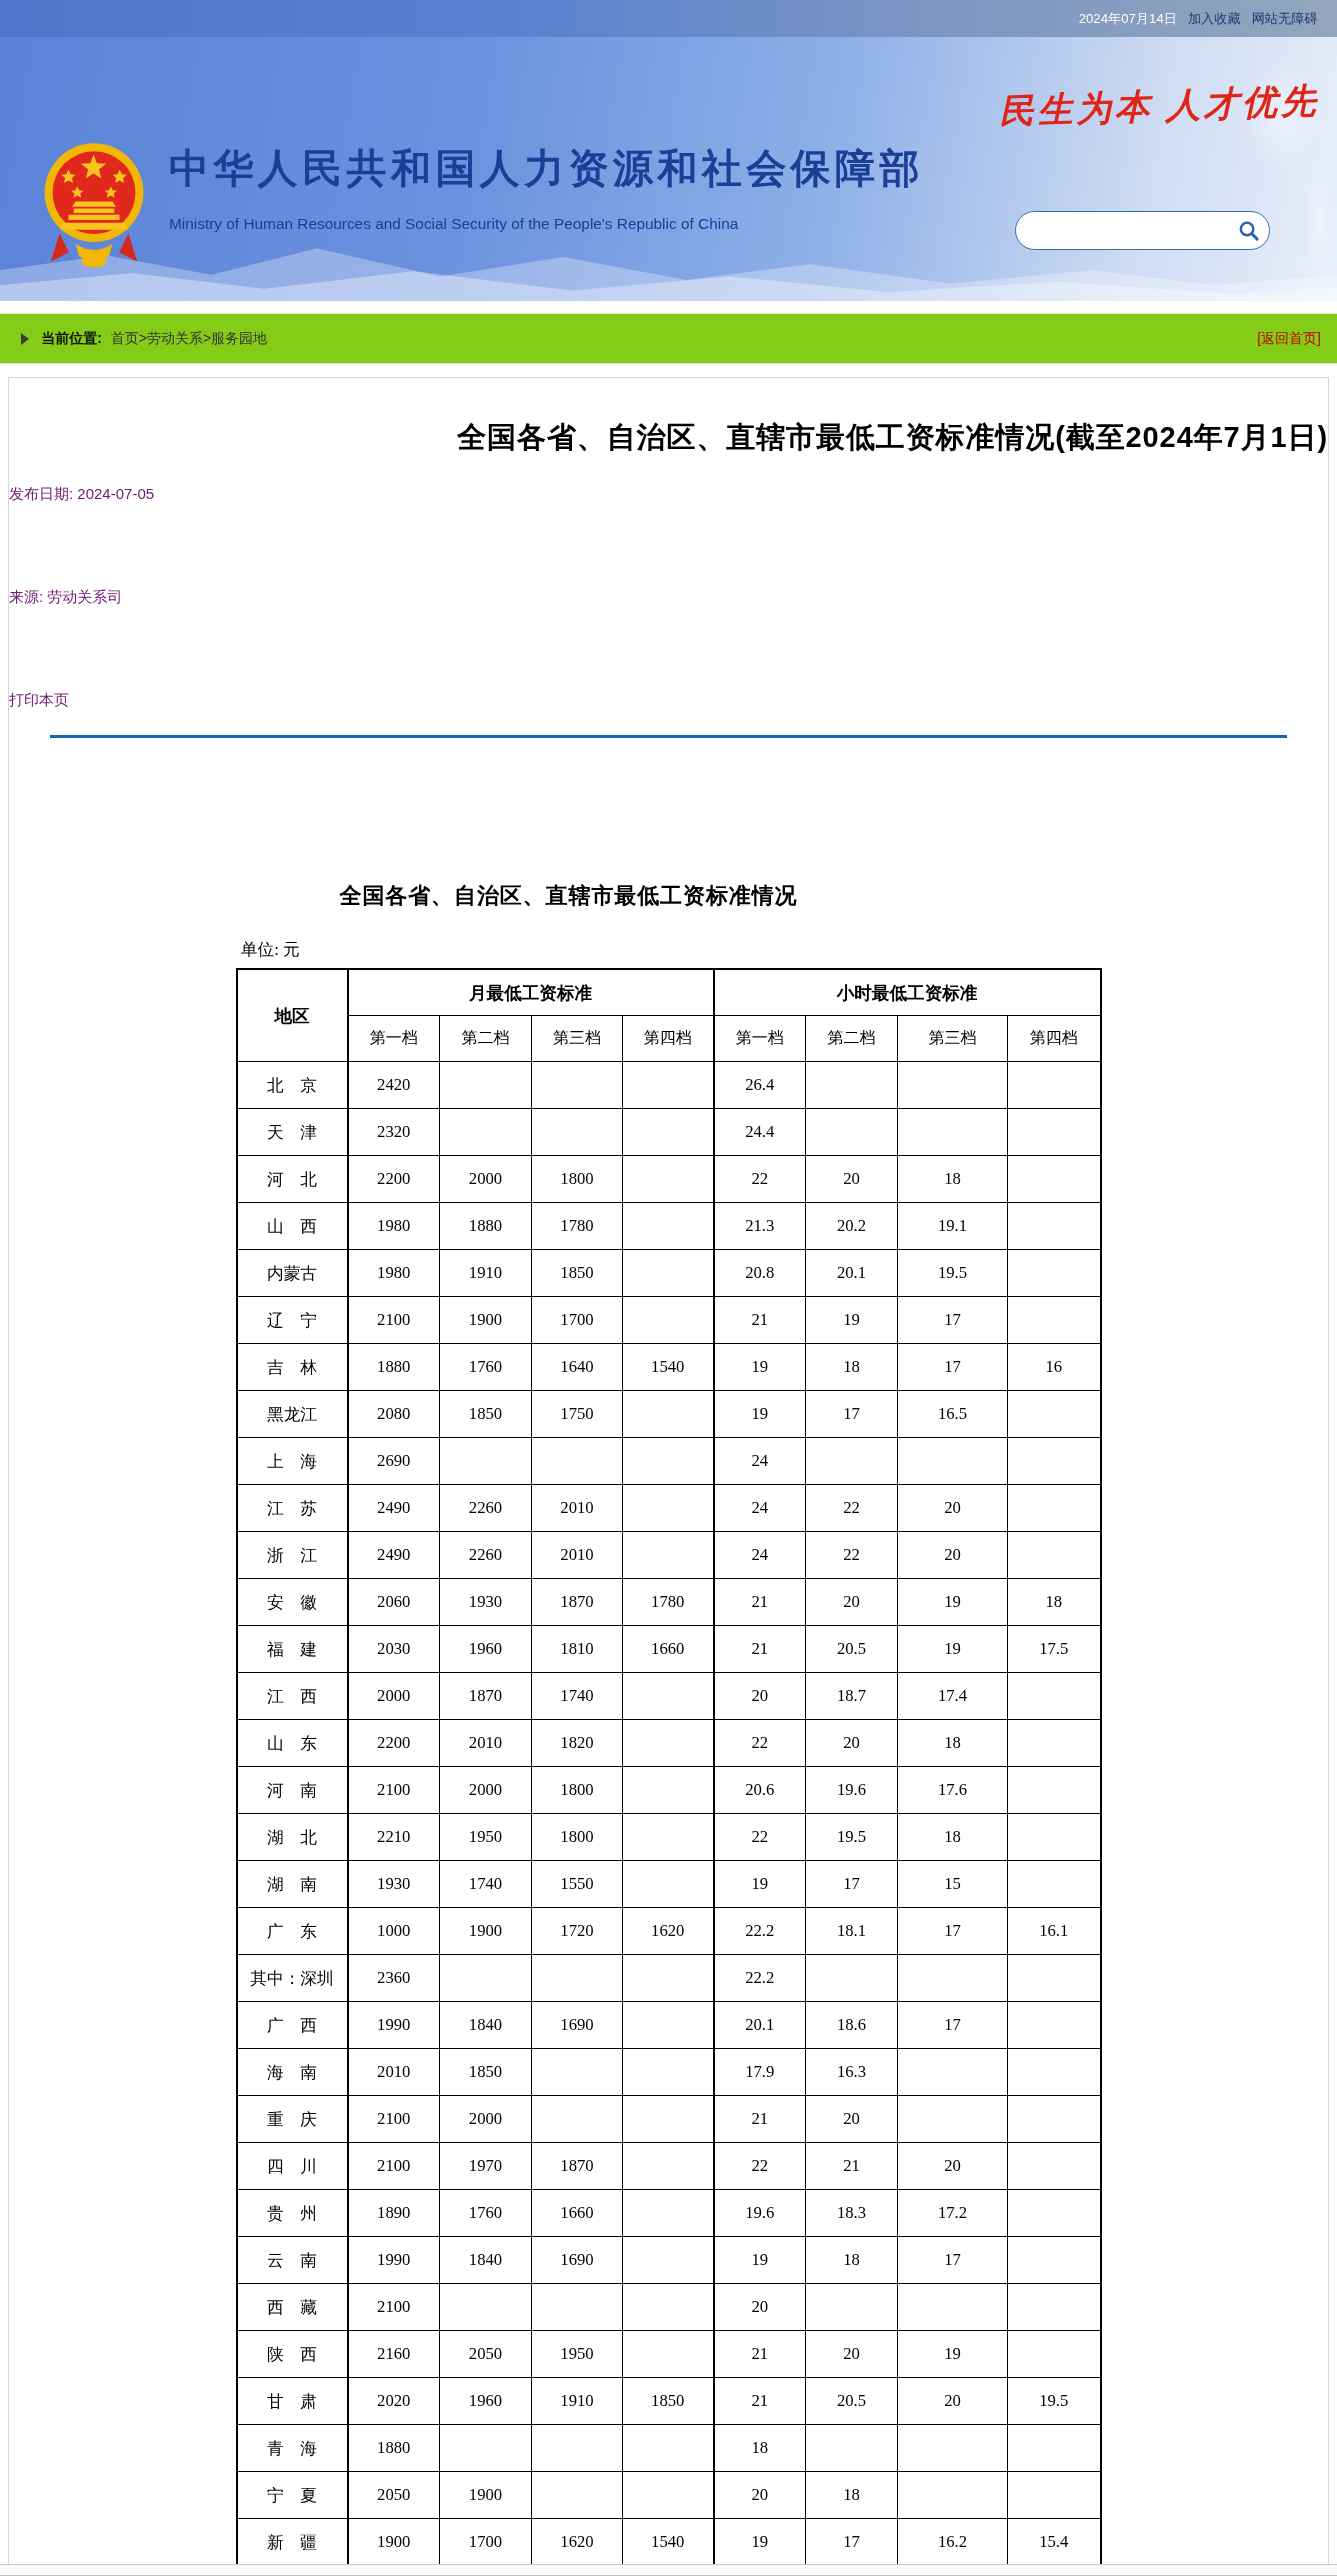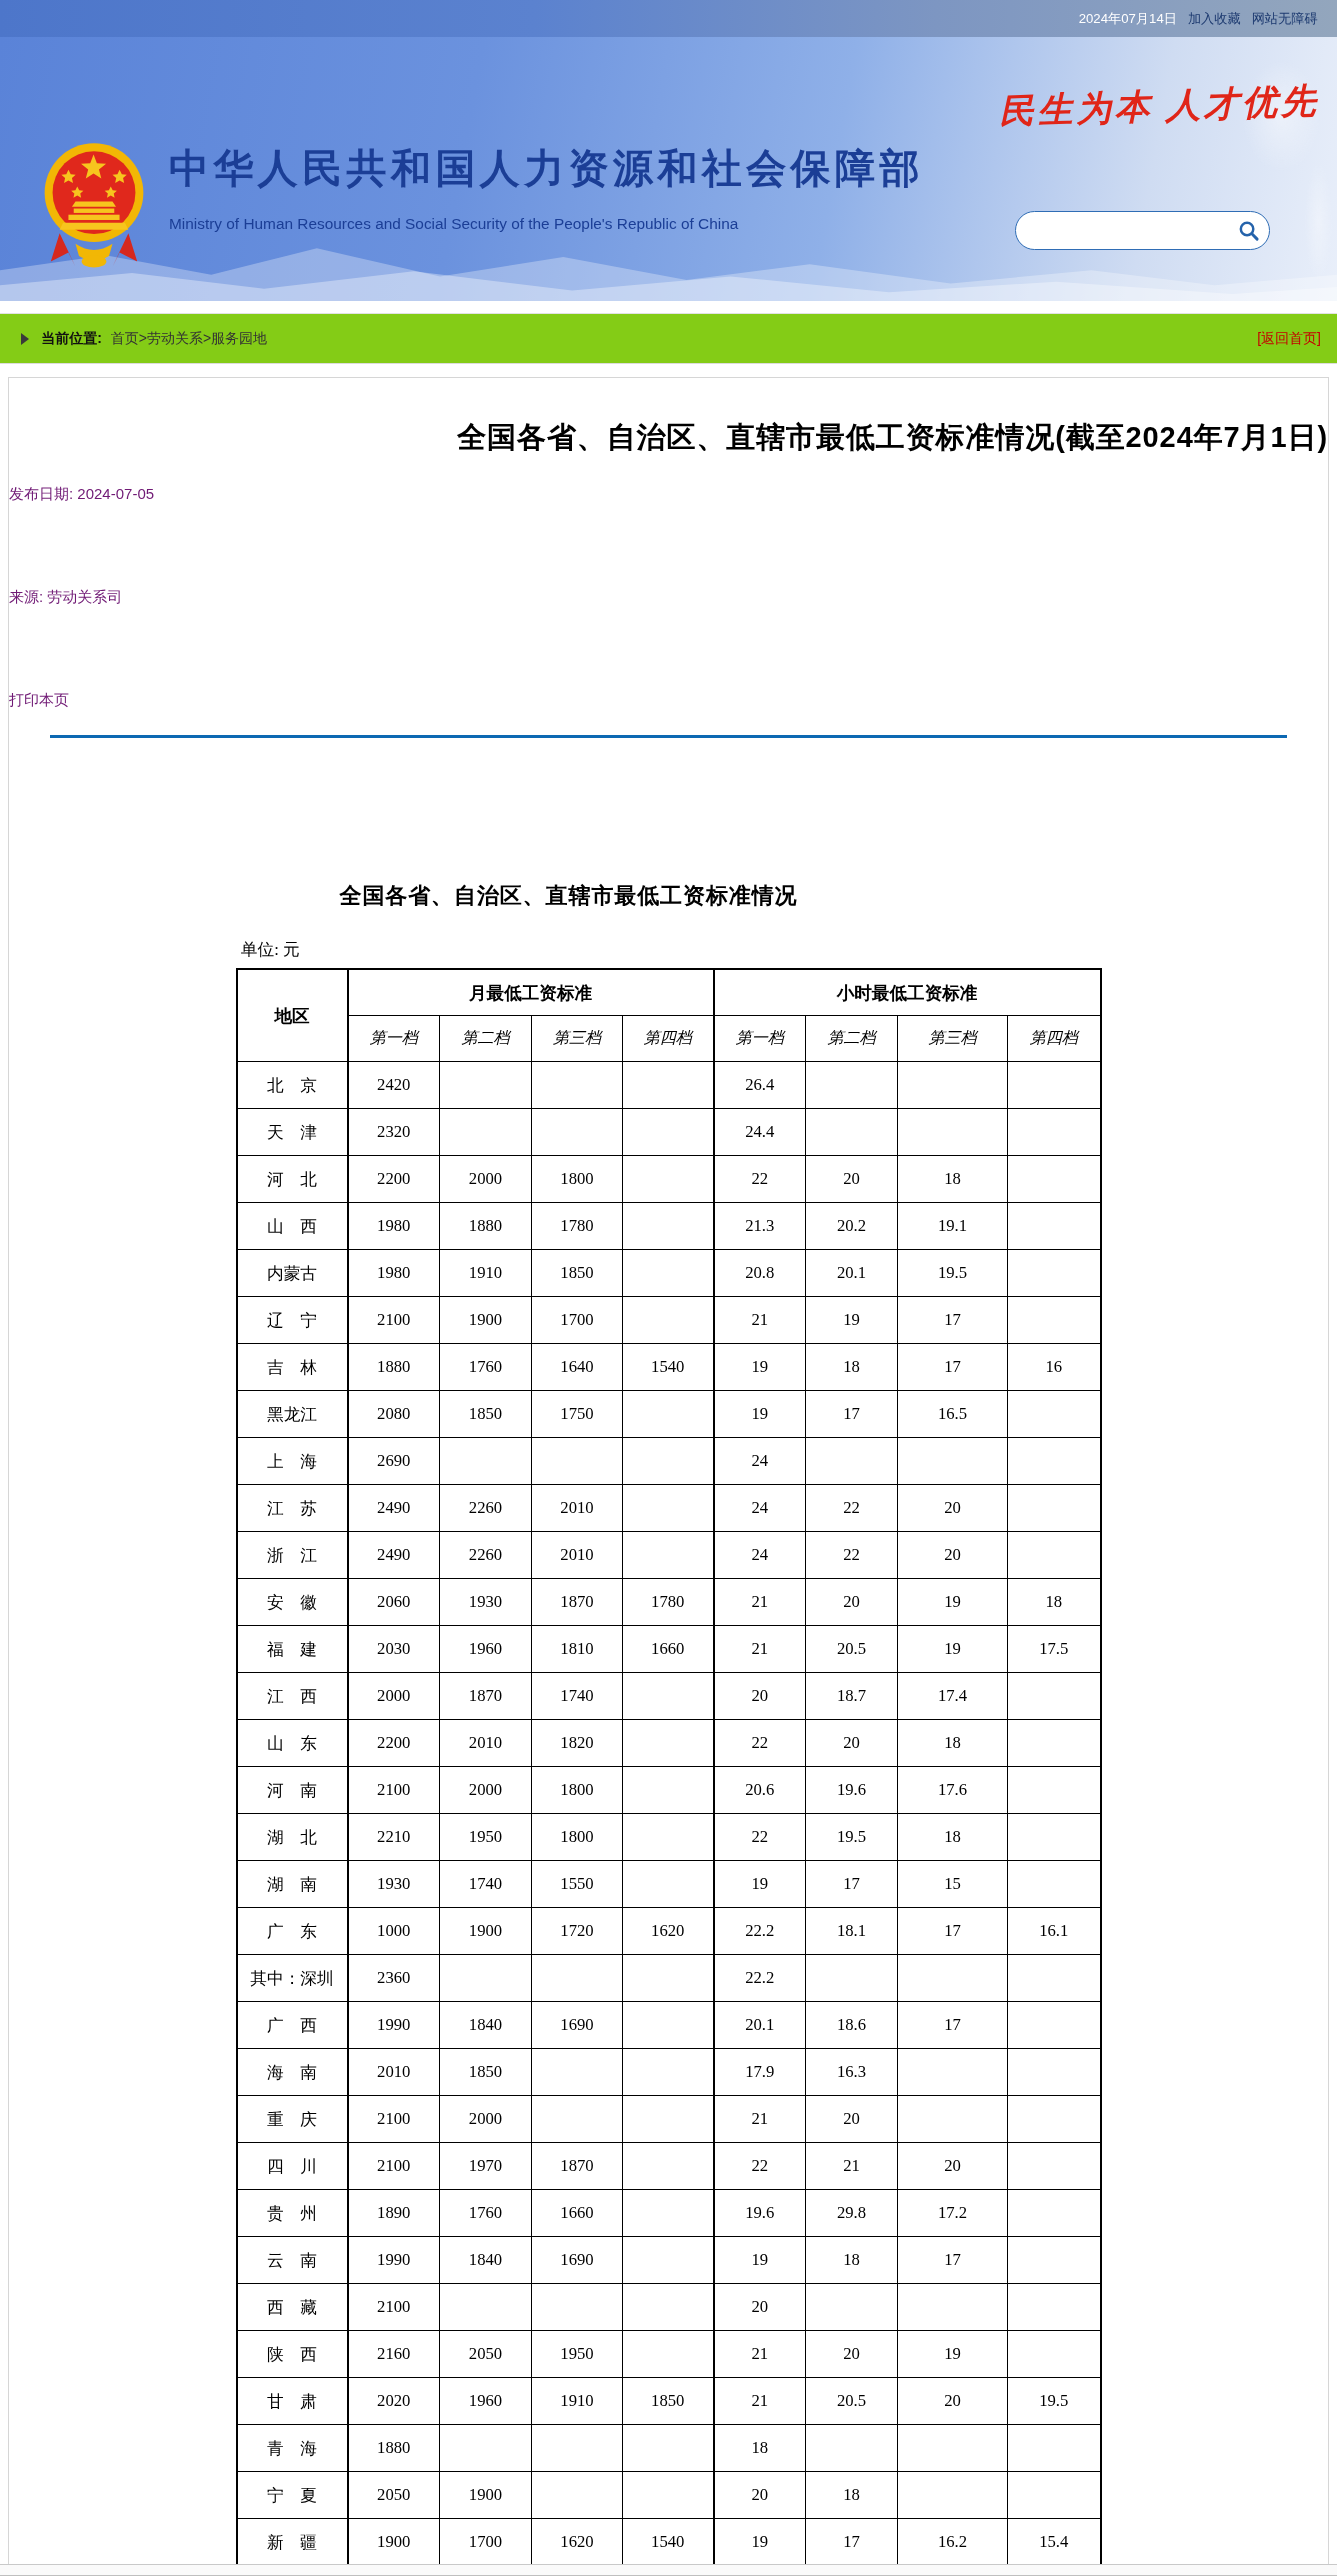--- a/index.html
+++ b/index.html
@@ -59,21 +59,21 @@
                  font-weight:bold; color:#000; letter-spacing:0.9px; }
   .unit { margin-top:26.4px; font-size:16.7px; font-family:"Liberation Serif", serif; color:#000; padding-left:5.3px; }
   table.wage { border-collapse:collapse; table-layout:fixed; width:866px; margin-top:7px;
                font-family:"Liberation Serif", serif; }
   table.wage th, table.wage td { border:1.8px solid #000; text-align:center; vertical-align:middle;
                color:#000; overflow:hidden; }
   table.wage { border:2.6px solid #000; }
   table.wage .thick-l { border-left-width:2.6px; }
   th.region-h { font-family:"Liberation Sans", sans-serif; font-size:17.6px; font-weight:bold; }
   th.group-h { font-family:"Liberation Sans", sans-serif; font-size:17.6px; font-weight:bold; height:47px; }
-  th.tier-h { font-size:16px; font-weight:normal; height:46px;font-style:italic; }
+  th.tier-h { font-size:16px; font-weight:normal; height:46px; }
   td.region-c { font-size:16.7px; height:47px; }
   td.val-c { font-size:16.7px; height:47px; }
   .note { margin-top:16px; text-align:center; transform:translateX(79px); font-size:16px;
           font-family:"Liberation Serif", serif; color:#000; }
 
   .close-wrap { text-align:center; margin-top:55px; }
   .close-link { color:#c40000; font-size:16px; text-decoration:none; cursor:pointer; }
   .endline { height:0.9px; background:#b5b5b5; margin:40px 41px 0; }
 
   .bottomstrip { height:12.3px; background:#fafafa; border-top:0.9px solid #c9c9c9; border-bottom:0.9px solid #bfbfbf;
@@ -451,21 +451,21 @@
               <td class="val-c">20</td>
               <td class="val-c"></td>
             </tr>
             <tr>
               <td class="region-c">贵　州</td>
               <td class="val-c thick-l">1890</td>
               <td class="val-c">1760</td>
               <td class="val-c">1660</td>
               <td class="val-c"></td>
               <td class="val-c thick-l">19.6</td>
-              <td class="val-c">29.8</td>
+              <td class="val-c">18.3</td>
               <td class="val-c">17.2</td>
               <td class="val-c"></td>
             </tr>
             <tr>
               <td class="region-c">云　南</td>
               <td class="val-c thick-l">1990</td>
               <td class="val-c">1840</td>
               <td class="val-c">1690</td>
               <td class="val-c"></td>
               <td class="val-c thick-l">19</td>

